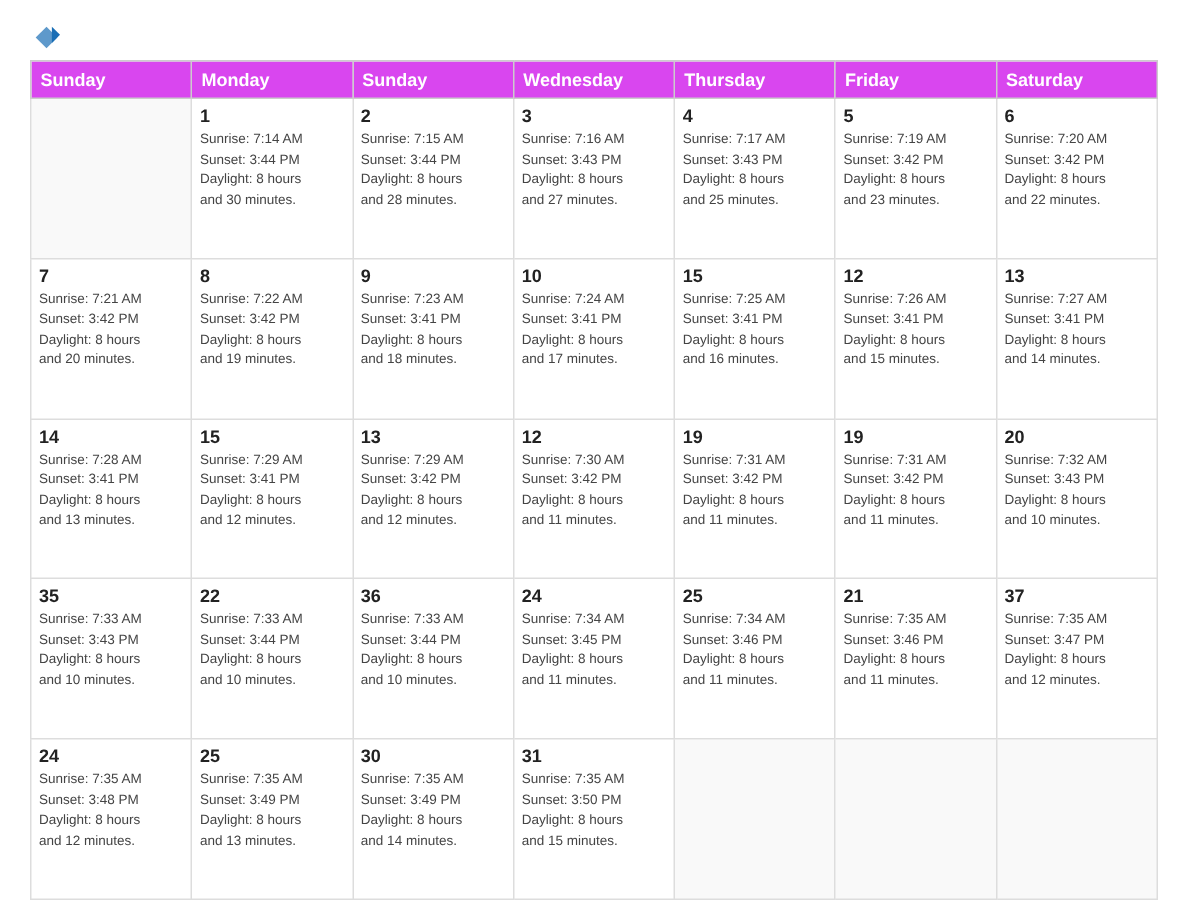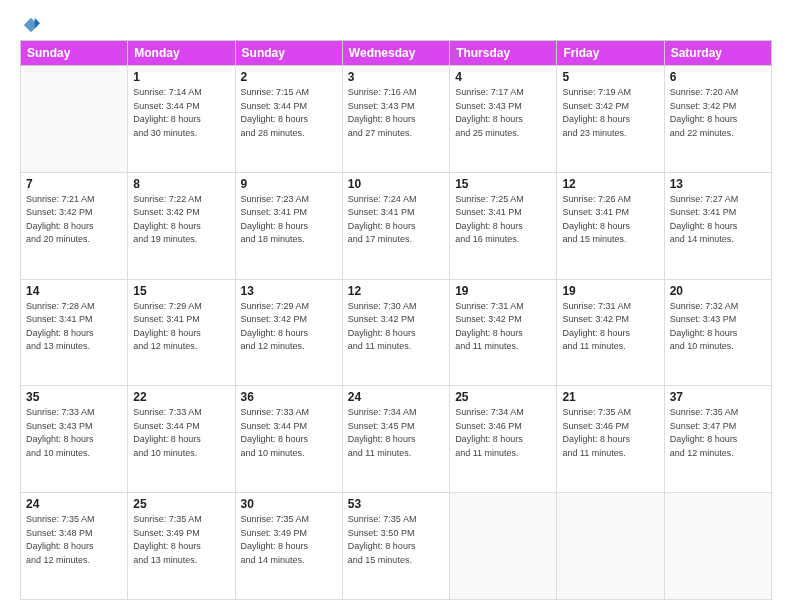--- a/index.html
+++ b/index.html
@@ -259,21 +259,21 @@
           </td>
           <td>
             <span class="day-number">25</span>
             <div class="day-info">Sunrise: 7:35 AM<br>Sunset: 3:49 PM<br>Daylight: 8 hours<br>and 13 minutes.</div>
           </td>
           <td>
             <span class="day-number">30</span>
             <div class="day-info">Sunrise: 7:35 AM<br>Sunset: 3:49 PM<br>Daylight: 8 hours<br>and 14 minutes.</div>
           </td>
           <td>
-            <span class="day-number">53</span>
+            <span class="day-number">31</span>
             <div class="day-info">Sunrise: 7:35 AM<br>Sunset: 3:50 PM<br>Daylight: 8 hours<br>and 15 minutes.</div>
           </td>
           <td class="empty"></td>
           <td class="empty"></td>
           <td class="empty"></td>
         </tr>
       </tbody>
   </table>
 </div>
 

